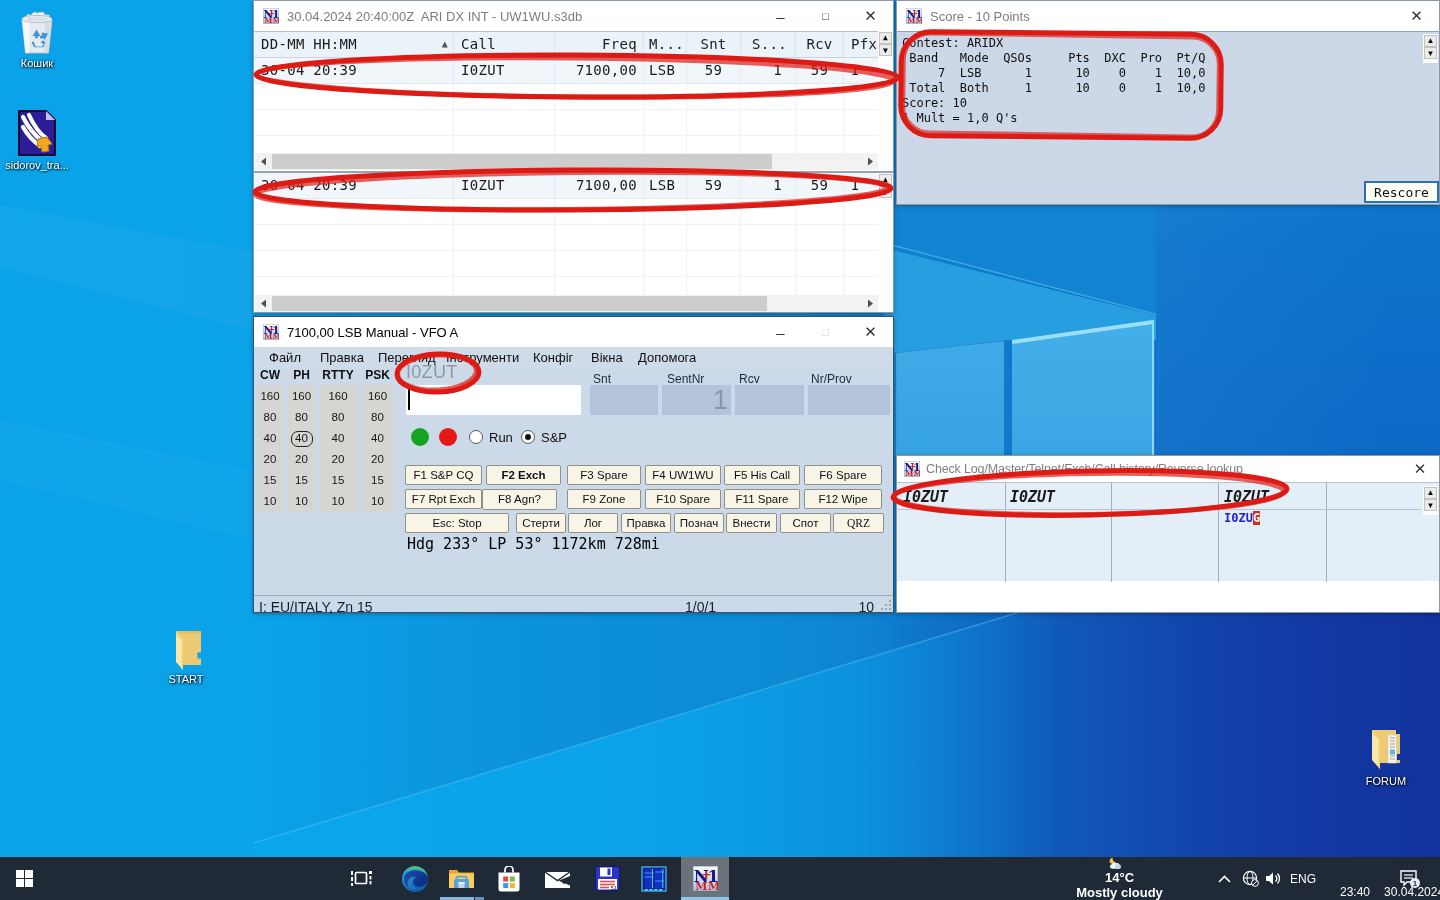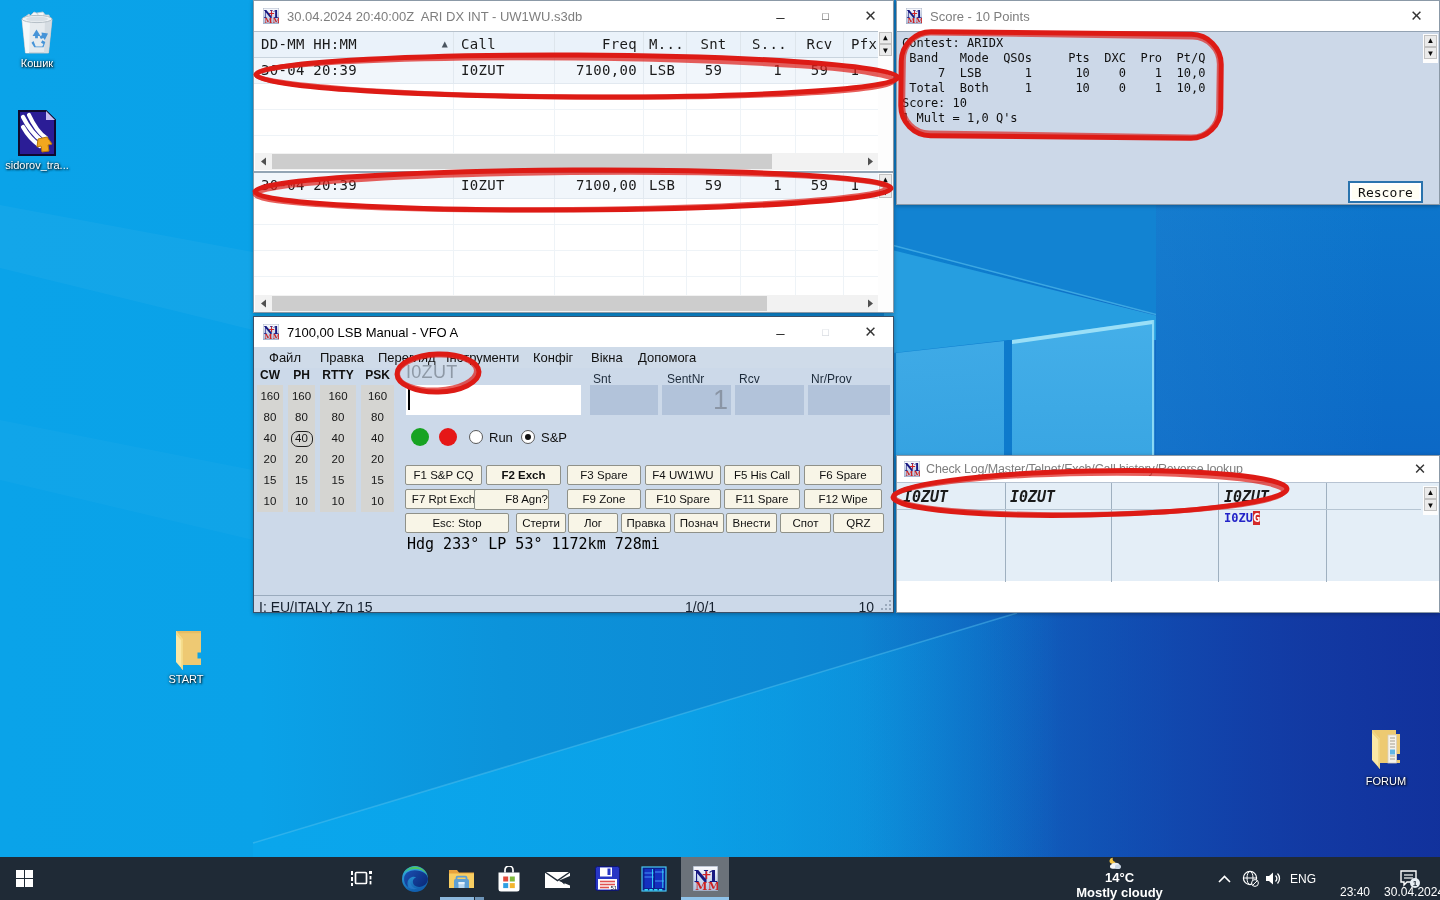--- a/index.html
+++ b/index.html
@@ -372,21 +372,21 @@
       <pre id="score-lines" style="font-family:'DejaVu Sans Mono',monospace;font-size:12px;line-height:15px;color:#101010;padding:4px 0 0 5px;">Contest: ARIDX
  Band   Mode  QSOs     Pts  DXC  Pro  Pt/Q
      7  LSB      1      10    0    1  10,0
  Total  Both     1      10    0    1  10,0
 Score: 10
 1 Mult = 1,0 Q's</pre>
       <div class="vspin" style="right:1px;top:2px;height:29px;">
         <div class="sp">▲</div>
         <div class="sp">▼</div>
       </div>
-      <button style="position:absolute;right:16px;bottom:1px;width:75px;height:22px;background:#fffef4;border:2px solid #2a73ad;box-shadow:inset 0 0 0 2px #fff;font-size:13px;font-family:'DejaVu Sans Mono',monospace;color:#101010;padding:0;">Rescore</button>
+      <button style="position:absolute;right:0px;bottom:1px;width:75px;height:22px;background:#fffef4;border:2px solid #2a73ad;box-shadow:inset 0 0 0 2px #fff;font-size:13px;font-family:'DejaVu Sans Mono',monospace;color:#101010;padding:0;">Rescore</button>
     </div>
   </div>
   <div id="win-entry" class="win active" style="left:253px;top:316px;width:641px;height:297px;border-color:#3c5068;">
     <div class="titlebar">
       <svg class="ticon" width="16" height="16">
           <use href="#n1mm-logo"></use>
         </svg>
       <span class="ttext active">7100,00 LSB Manual - VFO A</span>
       <div class="caption-btns">
         <div class="cap-btn">–</div>
@@ -474,33 +474,33 @@
       <div style="position:absolute;left:287px;top:83px;font-size:13px;color:#101010;">S&amp;P</div>
 
       <div id="fkey-panel">
           <div class="fbtn" style="left:151px;top:118px;width:77px;height:20px;line-height:18px;">F1 S&amp;P CQ</div>
           <div class="fbtn" style="left:232px;top:118px;width:75px;height:20px;line-height:18px;font-weight:bold;">F2 Exch</div>
           <div class="fbtn" style="left:313px;top:118px;width:74px;height:20px;line-height:18px;">F3 Spare</div>
           <div class="fbtn" style="left:391px;top:118px;width:76px;height:20px;line-height:18px;">F4 UW1WU</div>
           <div class="fbtn" style="left:470px;top:118px;width:76px;height:20px;line-height:18px;">F5 His Call</div>
           <div class="fbtn" style="left:550px;top:118px;width:78px;height:20px;line-height:18px;">F6 Spare</div>
           <div class="fbtn" style="left:151px;top:142px;width:77px;height:20px;line-height:18px;">F7 Rpt Exch</div>
-          <div class="fbtn" style="left:220px;top:142px;width:75px;height:21px;line-height:18px;text-align:right;">F8 Agn?</div>
+          <div class="fbtn" style="left:228px;top:142px;width:75px;height:21px;line-height:18px;">F8 Agn?</div>
           <div class="fbtn" style="left:313px;top:142px;width:74px;height:20px;line-height:18px;">F9 Zone</div>
           <div class="fbtn" style="left:391px;top:142px;width:76px;height:20px;line-height:18px;">F10 Spare</div>
           <div class="fbtn" style="left:470px;top:142px;width:76px;height:20px;line-height:18px;">F11 Spare</div>
           <div class="fbtn" style="left:550px;top:142px;width:78px;height:20px;line-height:18px;">F12 Wipe</div>
           <div class="fbtn" style="left:151px;top:166px;width:104px;height:20px;line-height:18px;">Esc: Stop</div>
           <div class="fbtn" style="left:262px;top:166px;width:50px;height:20px;line-height:18px;">Стерти</div>
           <div class="fbtn" style="left:314px;top:166px;width:50px;height:20px;line-height:18px;">Лог</div>
           <div class="fbtn" style="left:367px;top:166px;width:50px;height:20px;line-height:18px;">Правка</div>
           <div class="fbtn" style="left:420px;top:166px;width:50px;height:20px;line-height:18px;">Познач</div>
           <div class="fbtn" style="left:472px;top:166px;width:51px;height:20px;line-height:18px;">Внести</div>
           <div class="fbtn" style="left:526px;top:166px;width:51px;height:20px;line-height:18px;">Спот</div>
-          <div class="fbtn" style="left:579px;top:166px;width:51px;height:20px;line-height:18px;">QRZ</div>
+          <div class="fbtn" style="left:579px;top:166px;width:51px;height:20px;line-height:18px;font-family:Liberation Serif, serif;">QRZ</div>
         </div>
 
       <div style="position:absolute;left:153px;top:188px;font-family:'DejaVu Sans Mono',monospace;font-size:15px;color:#000;">Hdg 233° LP 53° 1172km 728mi</div>
 
       <div style="position:absolute;left:0;top:248px;width:639px;height:17px;border-top:1px solid #9aabbd;background:#ccd9e9;font-size:14px;color:#15202e;">
         <span style="position:absolute;left:5px;top:3px;">I: EU/ITALY, Zn 15</span>
         <span style="position:absolute;left:431px;top:3px;">1/0/1</span>
         <span style="position:absolute;right:19px;top:3px;">10</span>
         <svg width="12" height="12" style="position:absolute;right:1px;bottom:1px;">
           <g fill="#8a99ab">

